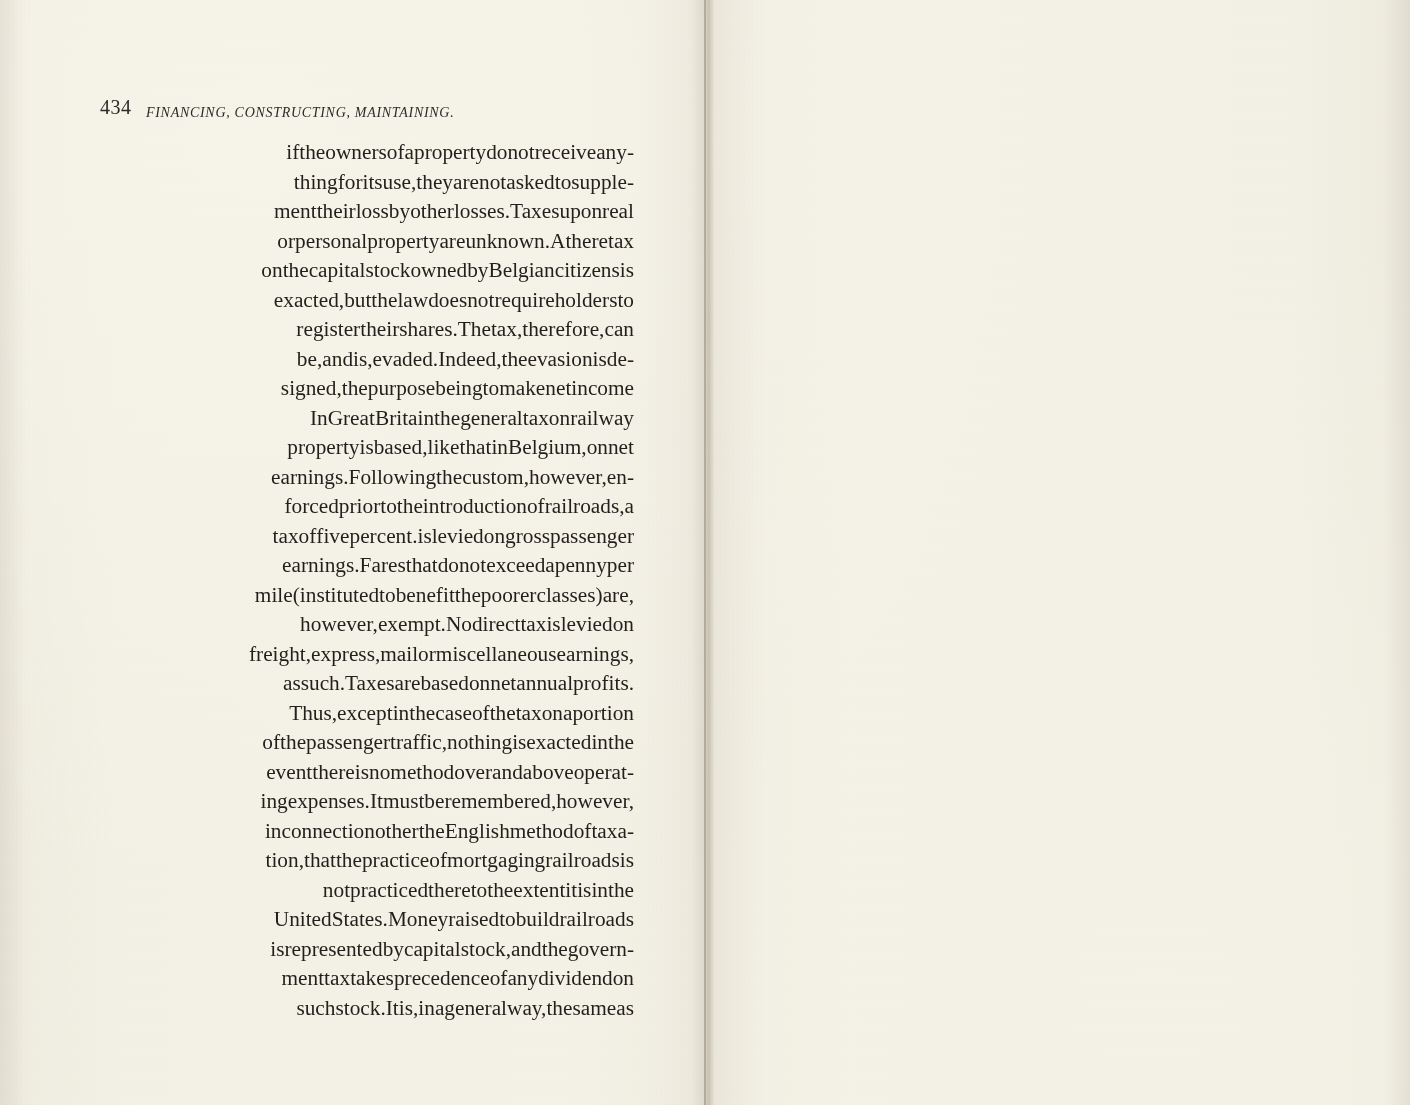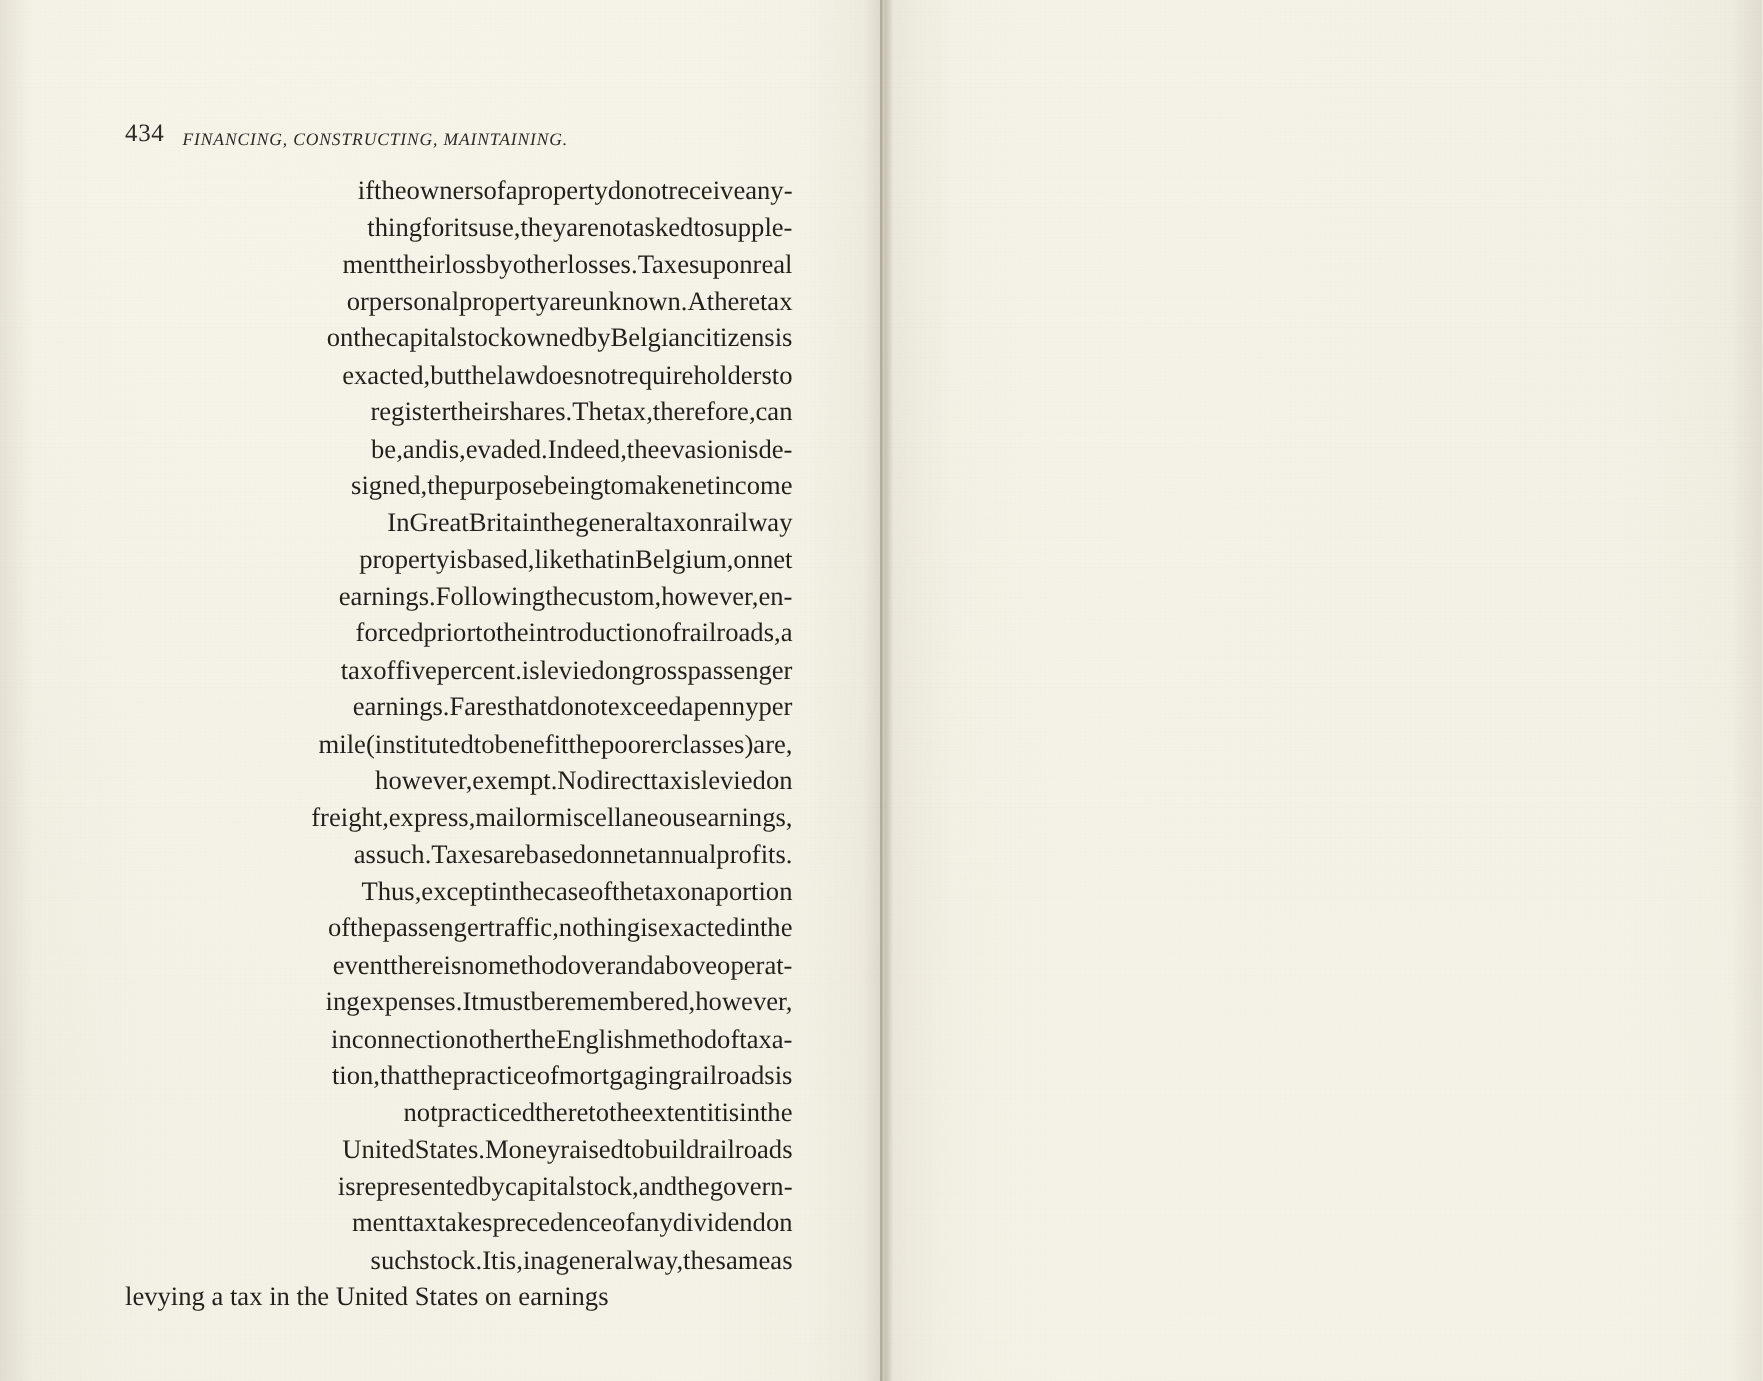--- a/index.html
+++ b/index.html
@@ -443,21 +443,20 @@
             <span>It</span>
             <span>is,</span>
             <span>in</span>
             <span>a</span>
             <span>general</span>
             <span>way,</span>
             <span>the</span>
             <span>same</span>
             <span>as</span>
           </span>
-          <span class="ln">levying a tax in the United States on earnings</span>
         </p>
       </div>
   </div>
 
   <div class="page page-right">
     
     
     
     
     

